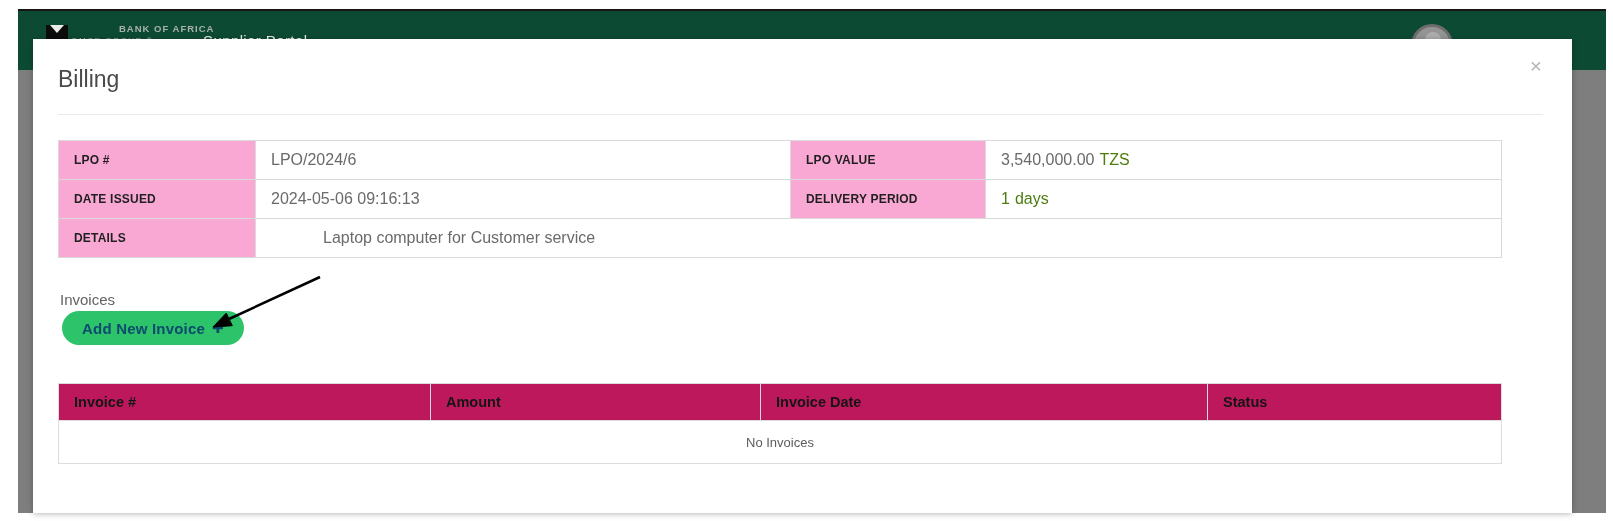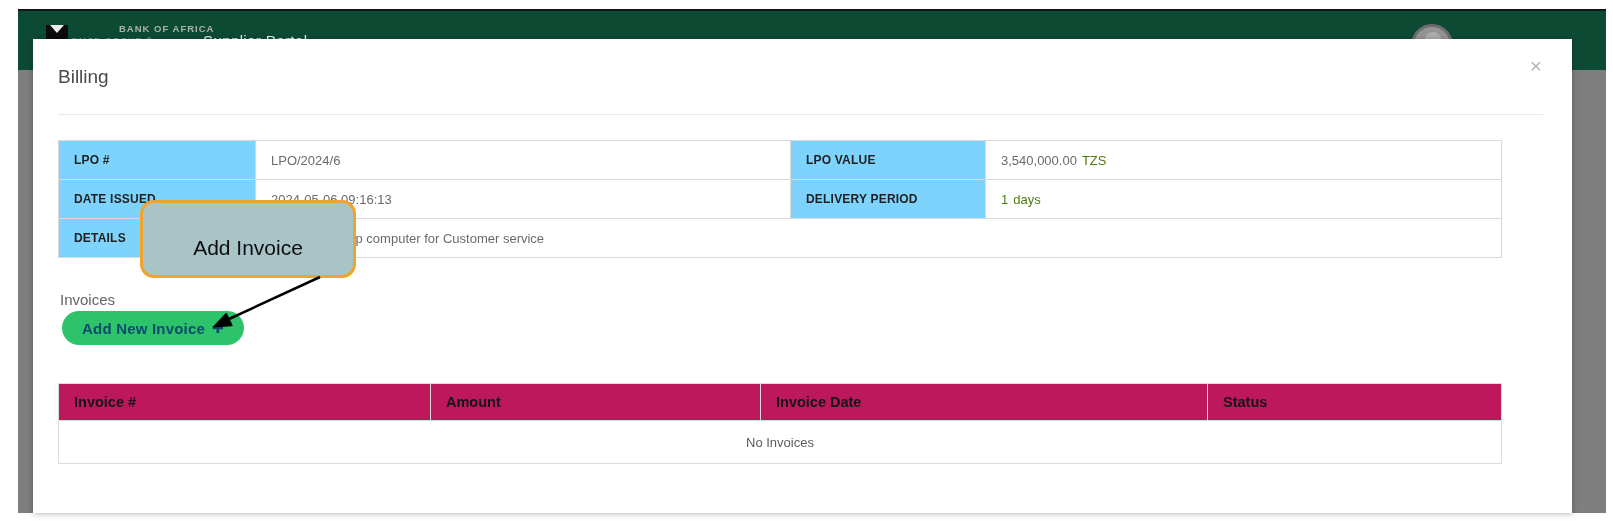--- a/index.html
+++ b/index.html
@@ -23,28 +23,28 @@
   .avatar { position:absolute; left:1393px; top:13px; width:42px; height:42px; border-radius:50%;
             background:#949494; border:3px solid #6d6d6d; overflow:hidden; }
   .avatar-head { position:absolute; left:11px; top:5px; width:16px; height:16px; border-radius:50%;
                  background:#adadad; }
 
   
   .modal { position:absolute; left:15px; top:30px; width:1539px; height:474px; background:#ffffff;
            box-shadow:0 1px 6px rgba(0,0,0,.28); z-index:3; }
   .modal-close { position:absolute; top:17px; right:30px; font-size:21px; color:#b4b4b4;
                  line-height:20px; cursor:pointer; }
-  .modal-title { position:absolute; left:25px; top:27px; font-size:19px; font-weight:500; color:#4a4a4a; }
+  .modal-title { position:absolute; left:25px; top:27px; font-size:23px; font-weight:500; color:#4a4a4a; }
   .modal-hr { position:absolute; left:25px; top:75px; width:1485px; height:1px; background:#e9e9e9; }
 
   table { border-collapse:collapse; table-layout:fixed; }
   .details-table { position:absolute; left:25px; top:101px; width:1443px; }
   .details-table td { border:1px solid #d9d9d9; height:39px; vertical-align:middle;
-                      padding:0 15px; font-size:13px; color:#6a6a6a; overflow:hidden; white-space:nowrap; }
-  .details-table td.lbl { background:#7dd3fc; font-weight:bold; font-size:12px; color:#1f1f1f;
+                      padding:0 15px; font-size:16px; color:#6a6a6a; overflow:hidden; white-space:nowrap; }
+  .details-table td.lbl { background:#f9a8d4; font-weight:bold; font-size:12px; color:#1f1f1f;
                           letter-spacing:.2px; }
   .details-val { padding-left:67px !important; }
   .muted { color:#4d7c0f; margin-left:5px; }
 
   .invoices-label { position:absolute; left:27px; top:252px; font-size:15px; color:#636363; }
   .add-btn { position:absolute; left:29px; top:272px; height:34px; padding:0 20px;
              background:#2cc36a; color:#0c4a6e; border:none; border-radius:17px;
              font-family:inherit; font-size:15px; font-weight:600; letter-spacing:.2px;
              display:flex; align-items:center; cursor:pointer; }
   .add-btn .plus { font-size:14px; font-weight:900; margin-left:7px; }
@@ -142,20 +142,17 @@
             <th>Status</th>
           </tr>
           <tr>
             <td class="empty" colspan="4">No Invoices</td>
           </tr>
         </tbody>
       </table>
     </div>
   </div>
 
-  <div class="callout">
-    <span>Add Invoice</span>
-  </div>
   <svg class="arrow-svg" viewBox="0 0 140 70">
     <line x1="122" y1="7" x2="31" y2="49" stroke="#000000" stroke-width="2.5"></line>
     <polygon points="15,57 28.3,43.1 34.3,55.7" fill="#000000" stroke="#000000"></polygon>
   </svg>
 </div>
 
 </body></html>

